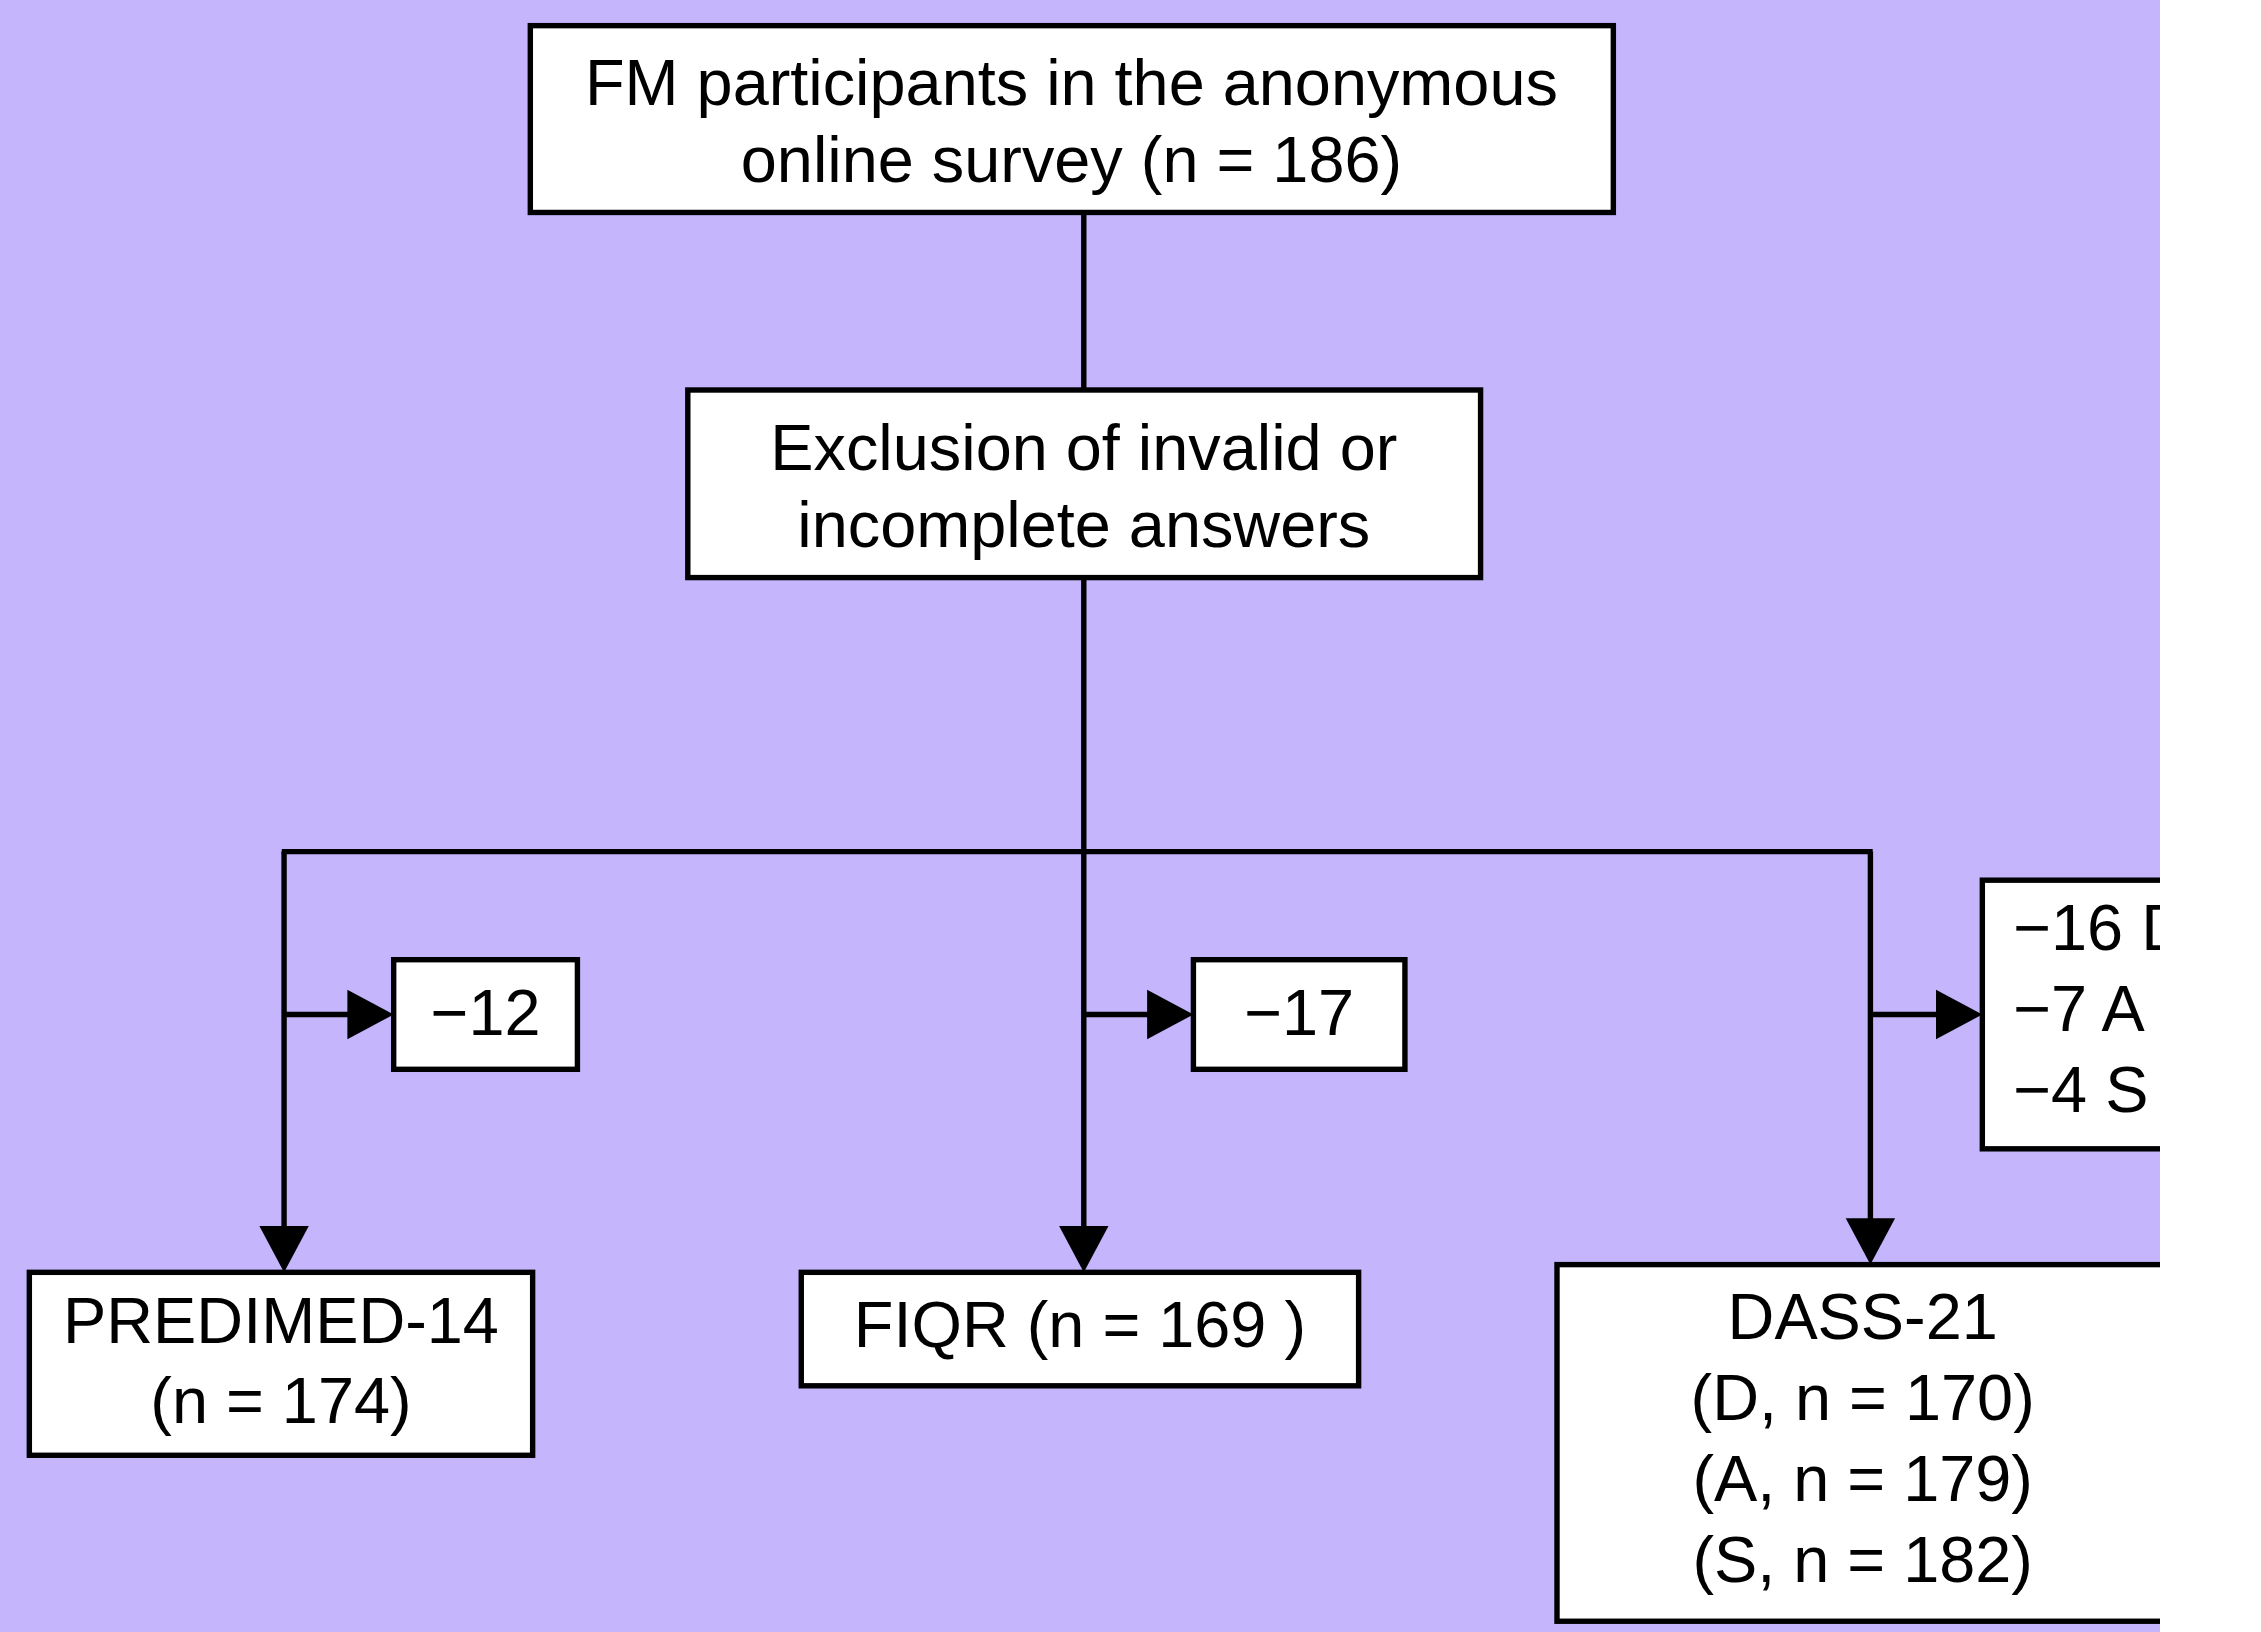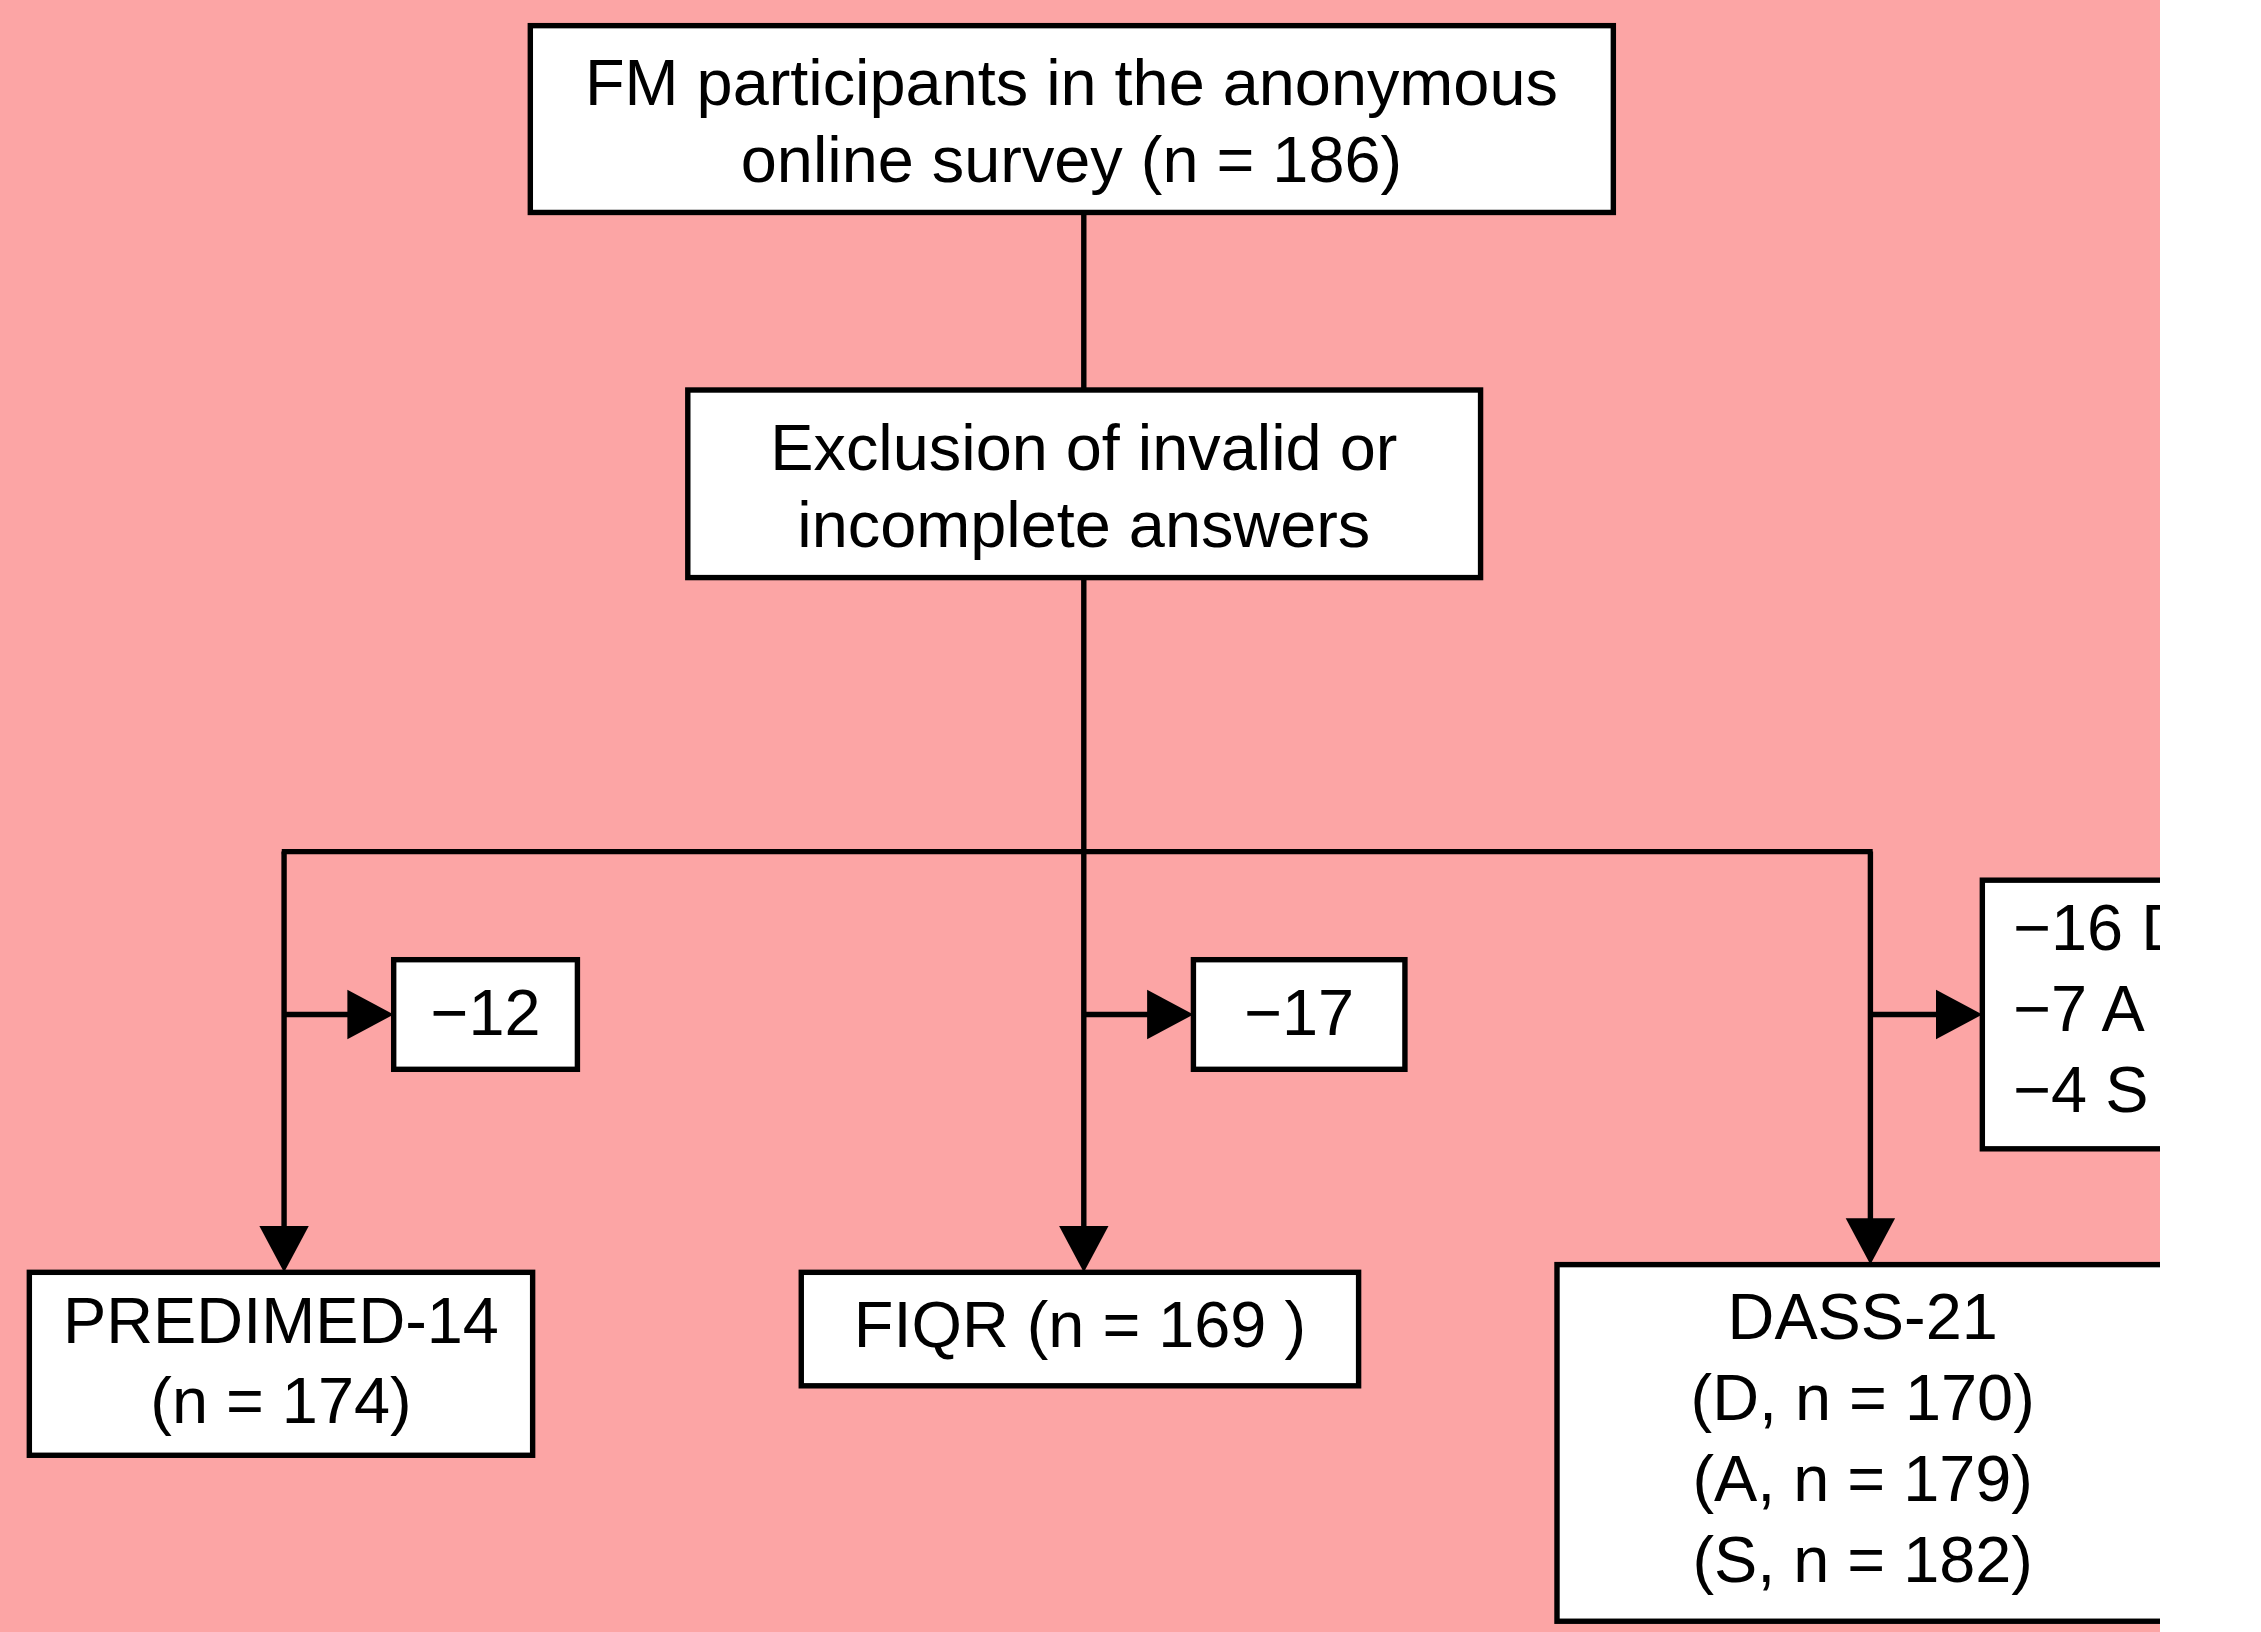--- a/index.html
+++ b/index.html
@@ -4,21 +4,21 @@
 <style>
   html, body {
     margin: 0;
     padding: 0;
     background: #ffffff;
   }
   #flowchart-root {
     position: relative;
     width: 2160px;
     height: 1633px;
-    background: #fca5a5;
+    background: #c4b5fd;
     overflow: hidden;
     font-family: "Liberation Sans", sans-serif;
   }
   svg.flow-canvas {
     display: block;
     width: 2261px;
     height: 1633px;
   }
   .node-box {
     fill: #ffffff;

